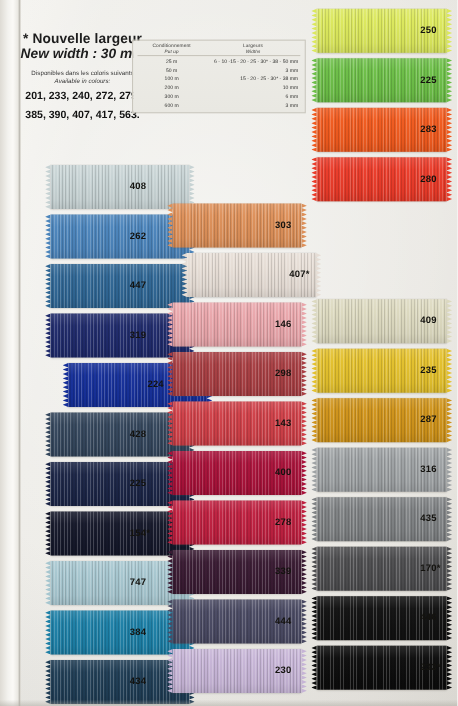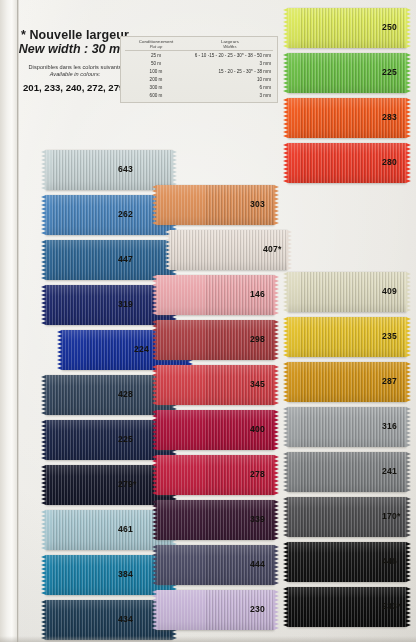--- a/index.html
+++ b/index.html
@@ -119,20 +119,21 @@
   <div id="paper"></div>
   <div id="binding"></div>
   <div id="binding-line"></div>
 
   <div class="header">
     <div class="h-line1">* Nouvelle largeur</div>
     <div class="h-line2">New width : 30 mm</div>
     <div class="h-sub1">Disponibles dans les coloris suivants</div>
     <div class="h-sub2">Available in colours:</div>
     <div class="h-codes">201, 233, 240, 272, 279,</div>
+    <div class="h-codes">385, 390, 407, 417, 563.</div>
   </div>
 
   <div class="table">
     <div class="t-head">
       <div class="c1">
         <div class="th1">Conditionnement</div>
         <div class="th2">Put up</div>
       </div>
       <div class="c2">
         <div class="th1">Largeurs</div>
@@ -191,21 +192,21 @@
               <i style="background: rgb(199, 211, 212);"></i>
               <i style="background: rgb(199, 211, 212);"></i>
               <i style="background: rgb(199, 211, 212);"></i>
               <i style="background: rgb(199, 211, 212);"></i>
               <i style="background: rgb(199, 211, 212);"></i>
               <i style="background: rgb(199, 211, 212);"></i>
               <i style="background: rgb(199, 211, 212);"></i>
               <i style="background: rgb(199, 211, 212);"></i>
             </div>
           </div>
-          <div class="num" style="top: 14px; left: 118px;">643</div>
+          <div class="num" style="top: 14px; left: 118px;">408</div>
         </div>
         <div class="ribbon-row" style="left: 0px; top: 195px; width: 416px; height: 40px;">
           <div class="ribbon" title="262" style="left: 46px; width: 126px; height: 40px; background: rgb(75, 132, 187);">
             <div class="weave"></div>
             <div class="shade"></div>
             <div class="pink-edge l">
               <i style="background: rgb(75, 132, 187);"></i>
               <i style="background: rgb(75, 132, 187);"></i>
               <i style="background: rgb(75, 132, 187);"></i>
               <i style="background: rgb(75, 132, 187);"></i>
@@ -408,21 +409,21 @@
               <i style="background: rgb(21, 24, 42);"></i>
               <i style="background: rgb(21, 24, 42);"></i>
               <i style="background: rgb(21, 24, 42);"></i>
               <i style="background: rgb(21, 24, 42);"></i>
               <i style="background: rgb(21, 24, 42);"></i>
               <i style="background: rgb(21, 24, 42);"></i>
               <i style="background: rgb(21, 24, 42);"></i>
               <i style="background: rgb(21, 24, 42);"></i>
             </div>
           </div>
-          <div class="num" style="top: 14px; left: 118px;">279*</div>
+          <div class="num" style="top: 14px; left: 118px;">154*</div>
         </div>
         <div class="ribbon-row" style="left: 0px; top: 510px; width: 416px; height: 40px;">
           <div class="ribbon" title="405" style="left: 46px; width: 126px; height: 40px; background: rgb(166, 198, 207);">
             <div class="weave"></div>
             <div class="shade"></div>
             <div class="pink-edge l">
               <i style="background: rgb(166, 198, 207);"></i>
               <i style="background: rgb(166, 198, 207);"></i>
               <i style="background: rgb(166, 198, 207);"></i>
               <i style="background: rgb(166, 198, 207);"></i>
@@ -439,21 +440,21 @@
               <i style="background: rgb(166, 198, 207);"></i>
               <i style="background: rgb(166, 198, 207);"></i>
               <i style="background: rgb(166, 198, 207);"></i>
               <i style="background: rgb(166, 198, 207);"></i>
               <i style="background: rgb(166, 198, 207);"></i>
               <i style="background: rgb(166, 198, 207);"></i>
               <i style="background: rgb(166, 198, 207);"></i>
               <i style="background: rgb(166, 198, 207);"></i>
             </div>
           </div>
-          <div class="num" style="top: 14px; left: 118px;">461</div>
+          <div class="num" style="top: 14px; left: 118px;">747</div>
         </div>
         <div class="ribbon-row" style="left: 0px; top: 555px; width: 416px; height: 40px;">
           <div class="ribbon" title="384" style="left: 46px; width: 126px; height: 40px; background: rgb(28, 127, 166);">
             <div class="weave"></div>
             <div class="shade"></div>
             <div class="pink-edge l">
               <i style="background: rgb(28, 127, 166);"></i>
               <i style="background: rgb(28, 127, 166);"></i>
               <i style="background: rgb(28, 127, 166);"></i>
               <i style="background: rgb(28, 127, 166);"></i>
@@ -658,21 +659,21 @@
               <i style="background: rgb(207, 64, 72);"></i>
               <i style="background: rgb(207, 64, 72);"></i>
               <i style="background: rgb(207, 64, 72);"></i>
               <i style="background: rgb(207, 64, 72);"></i>
               <i style="background: rgb(207, 64, 72);"></i>
               <i style="background: rgb(207, 64, 72);"></i>
               <i style="background: rgb(207, 64, 72);"></i>
               <i style="background: rgb(207, 64, 72);"></i>
             </div>
           </div>
-          <div class="num" style="top: 14px; left: 250px;">345</div>
+          <div class="num" style="top: 14px; left: 250px;">143</div>
         </div>
         <div class="ribbon-row" style="left: 0px; top: 410px; width: 416px; height: 40px;">
           <div class="ribbon" title="400" style="left: 157px; width: 117px; height: 40px; background: rgb(169, 18, 58);">
             <div class="weave"></div>
             <div class="shade"></div>
             <div class="pink-edge l">
               <i style="background: rgb(169, 18, 58);"></i>
               <i style="background: rgb(169, 18, 58);"></i>
               <i style="background: rgb(169, 18, 58);"></i>
               <i style="background: rgb(169, 18, 58);"></i>
@@ -1094,21 +1095,21 @@
               <i style="background: rgb(127, 130, 132);"></i>
               <i style="background: rgb(127, 130, 132);"></i>
               <i style="background: rgb(127, 130, 132);"></i>
               <i style="background: rgb(127, 130, 132);"></i>
               <i style="background: rgb(127, 130, 132);"></i>
               <i style="background: rgb(127, 130, 132);"></i>
               <i style="background: rgb(127, 130, 132);"></i>
               <i style="background: rgb(127, 130, 132);"></i>
             </div>
           </div>
-          <div class="num" style="top: 14px; left: 382px;">241</div>
+          <div class="num" style="top: 14px; left: 382px;">435</div>
         </div>
         <div class="ribbon-row" style="left: 0px; top: 497px; width: 416px; height: 40px;">
           <div class="ribbon" title="240*" style="left: 288px; width: 118px; height: 40px; background: rgb(78, 78, 80);">
             <div class="weave"></div>
             <div class="shade"></div>
             <div class="pink-edge l">
               <i style="background: rgb(78, 78, 80);"></i>
               <i style="background: rgb(78, 78, 80);"></i>
               <i style="background: rgb(78, 78, 80);"></i>
               <i style="background: rgb(78, 78, 80);"></i>

